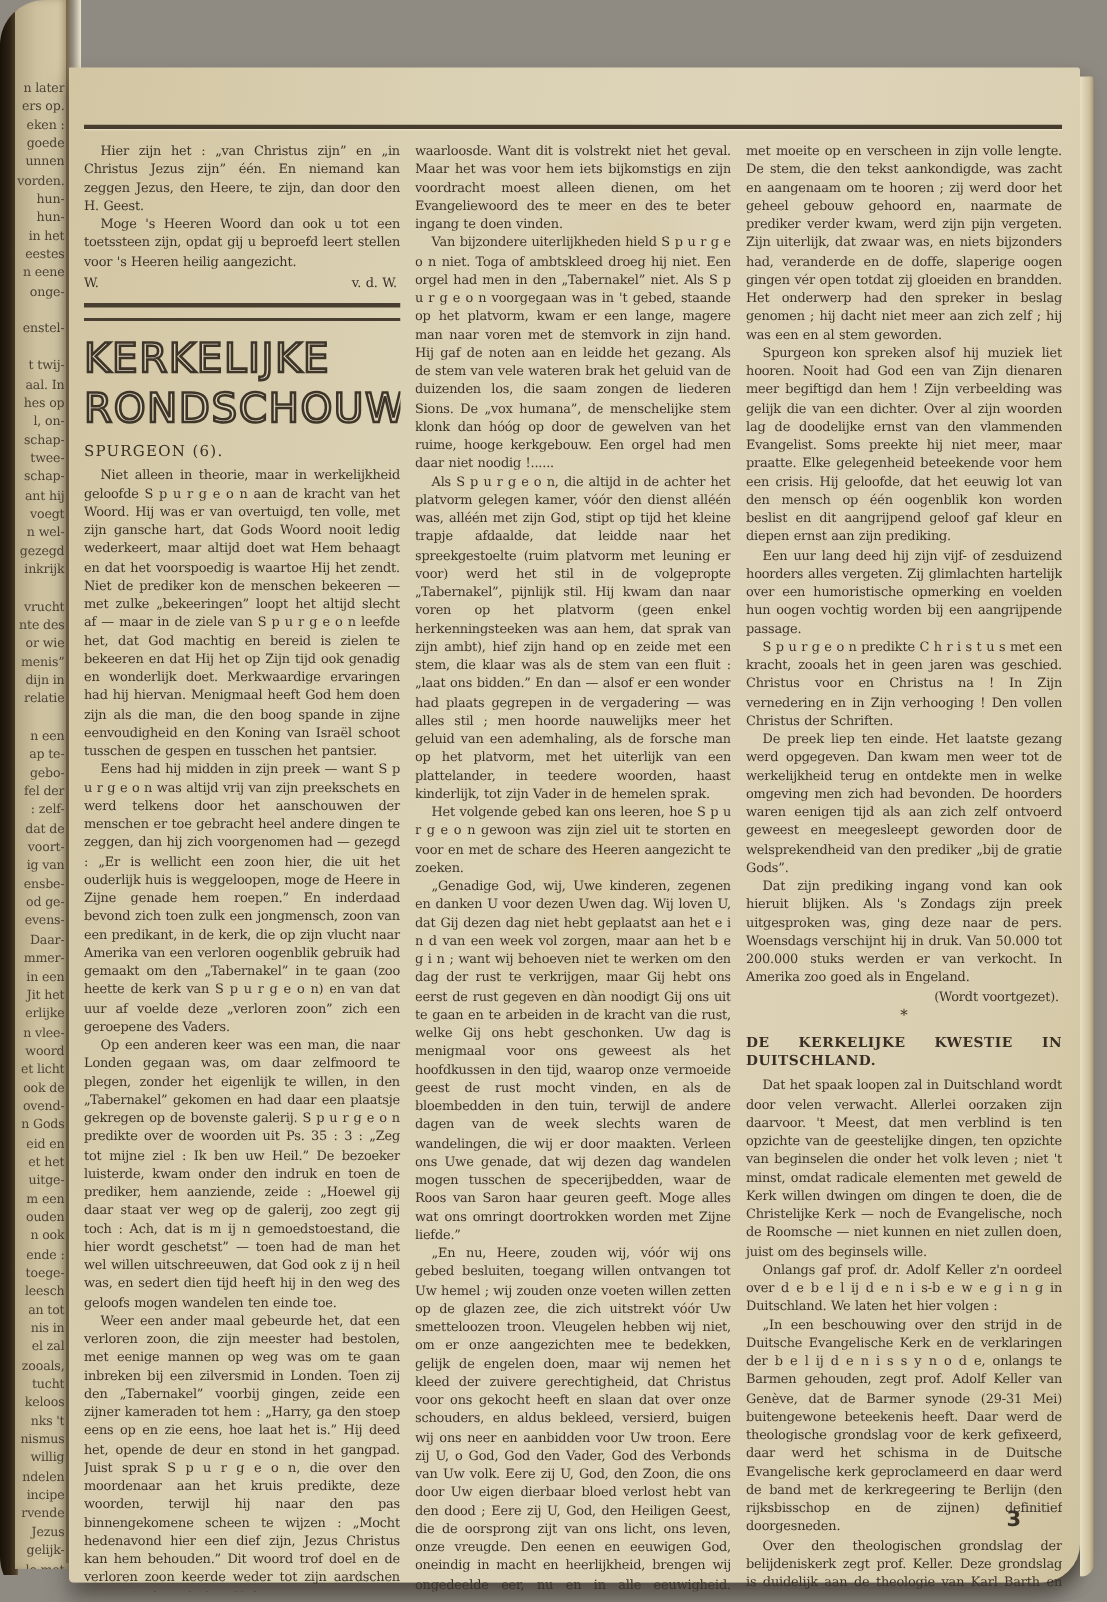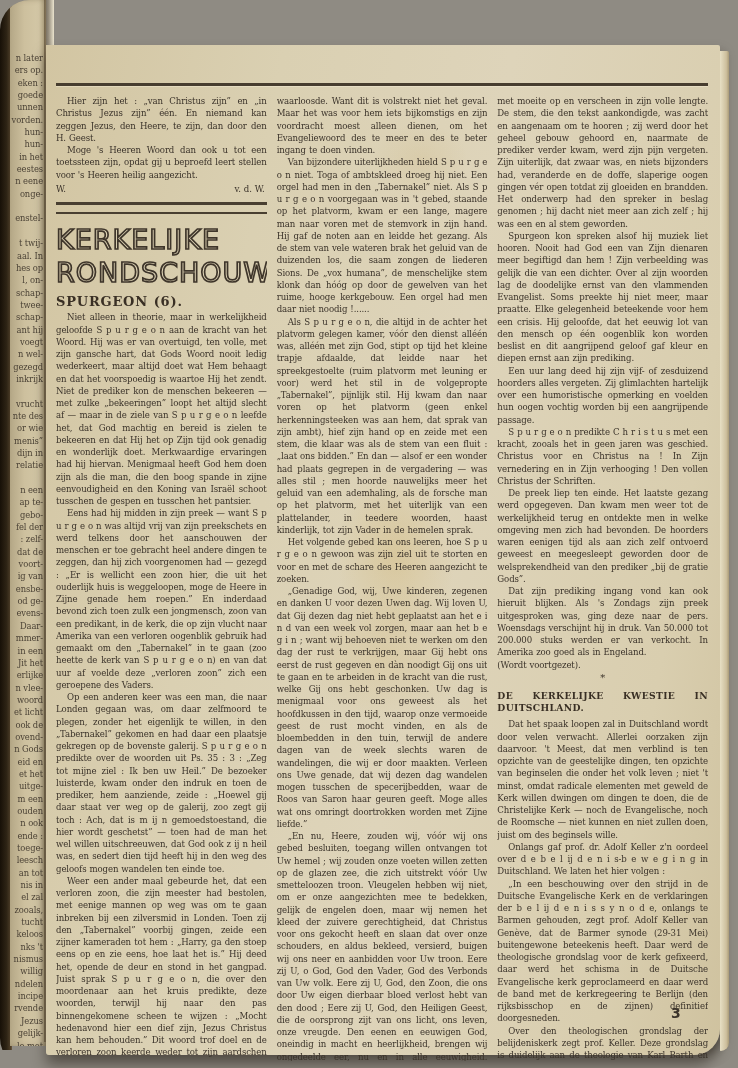--- a/index.html
+++ b/index.html
@@ -75,26 +75,26 @@
 
   .headline{
     font-family:"DejaVu Sans", sans-serif;font-weight:400;
     font-size:27px;line-height:33px;letter-spacing:1px;
     color:#ded3b5;-webkit-text-stroke:1.7px #3e352a;
     margin:0 0 7px;text-indent:0;
   }
   @supports not (-webkit-text-stroke:1px black){ .headline{color:#3e352a;} }
 
   .subhead{
-    margin:0 0 3px;font-size:13px;font-weight:700;letter-spacing:.8px;color:#392f24;
+    margin:0 0 3px;font-size:10px;font-weight:400;letter-spacing:.8px;color:#392f24;
   }
   .section-head{
     margin:7px 0 4px;font-size:9.2px;font-weight:700;letter-spacing:.35px;color:#392f24;
   }
-  .right-line{padding-right:2px;}
+  .right-line{text-align:right;padding-right:2px;}
   .star-sep{text-align:center;font-size:10px;line-height:11px;margin:1px 0 1px;}
 
   .page-number{
     position:absolute;left:625px;top:960px;
     font-size:14px;font-weight:700;color:#3b332a;letter-spacing:1px;
     font-family:"DejaVu Sans", sans-serif;
   }
 </style>
 </head>
 <body>

